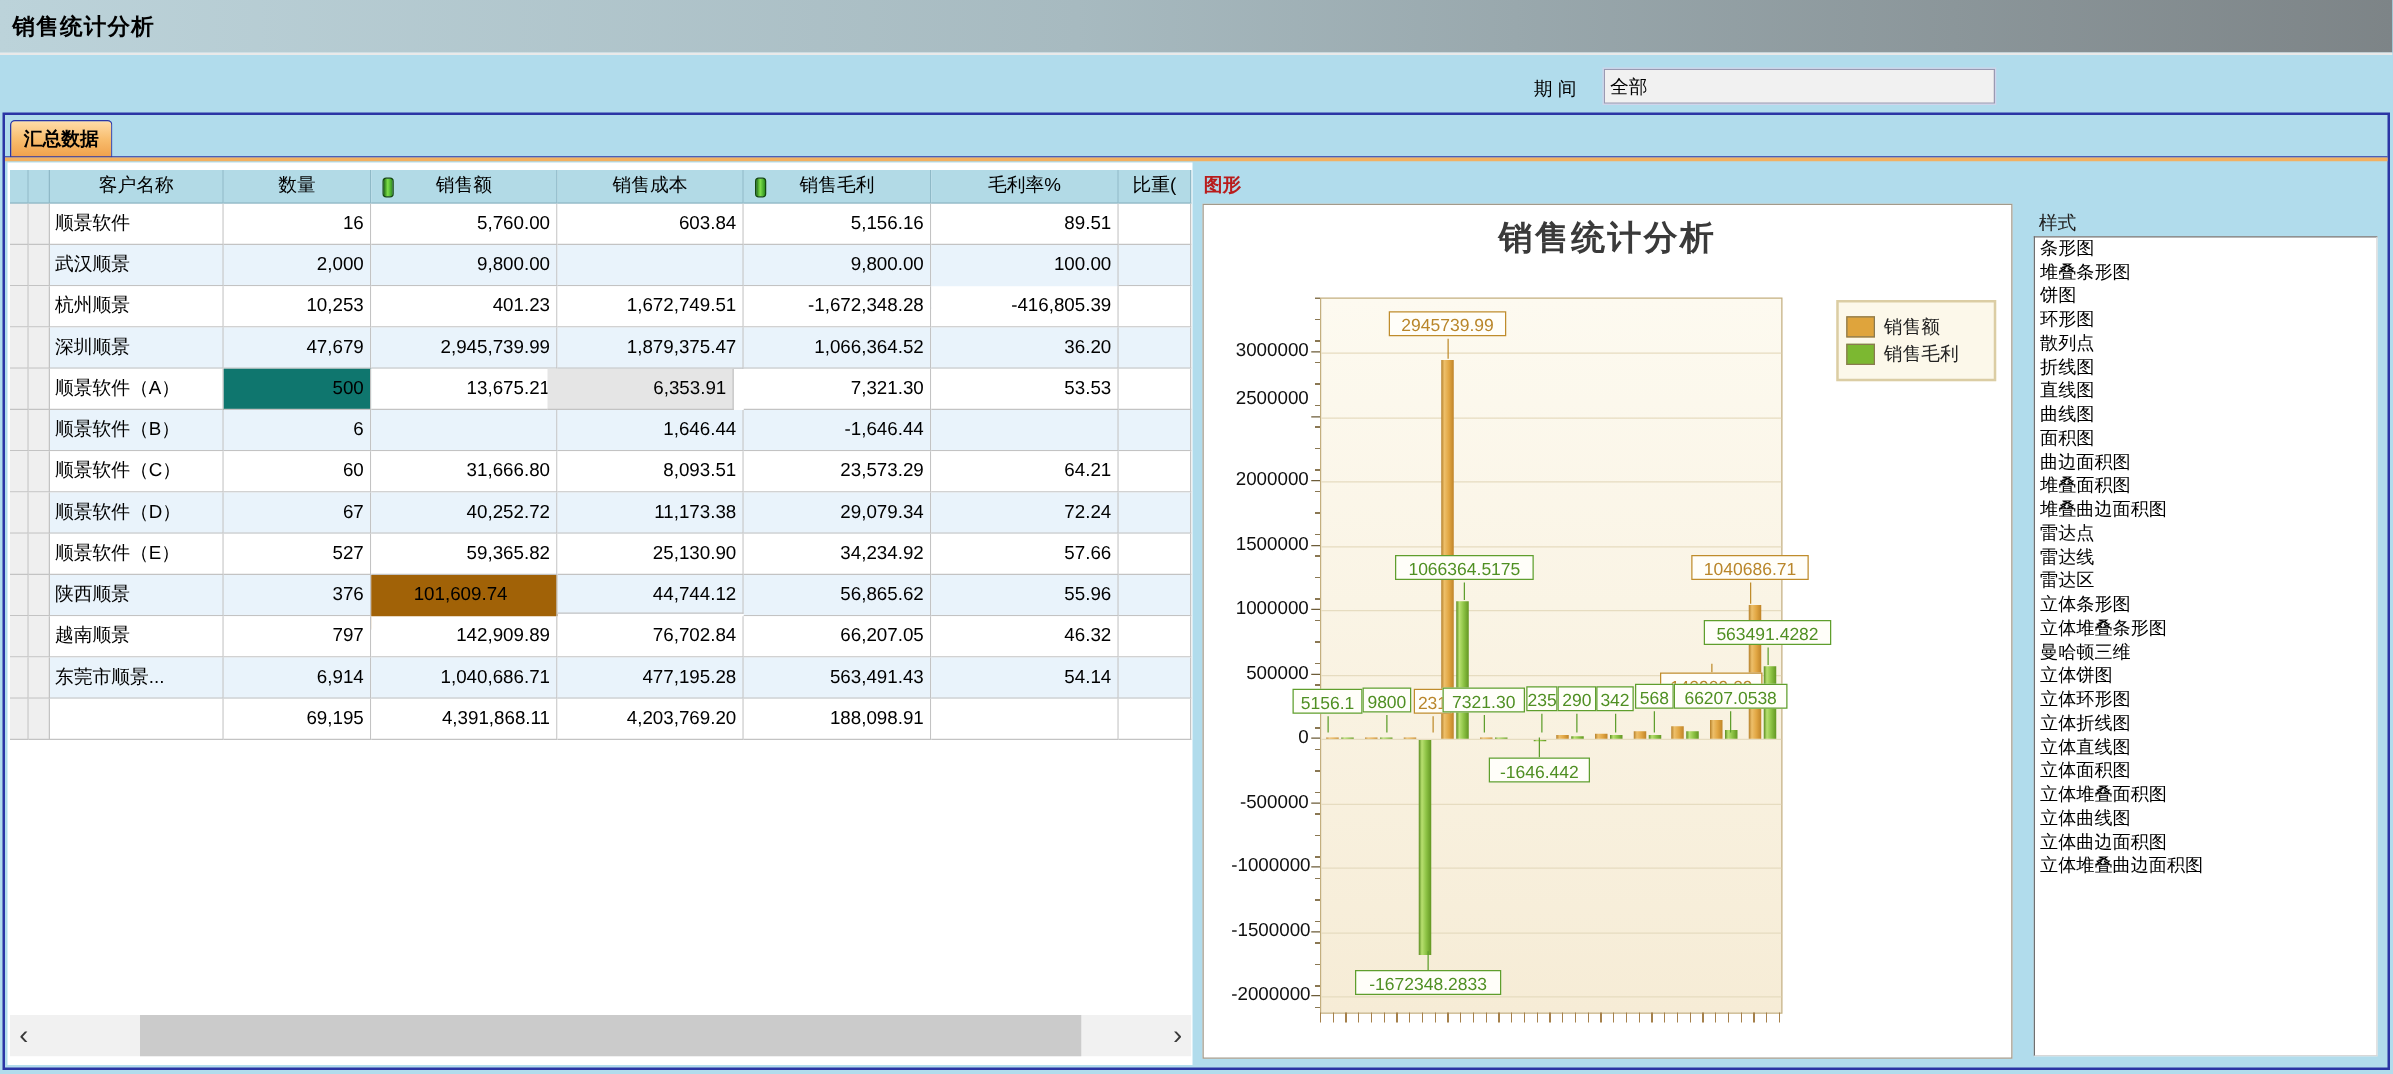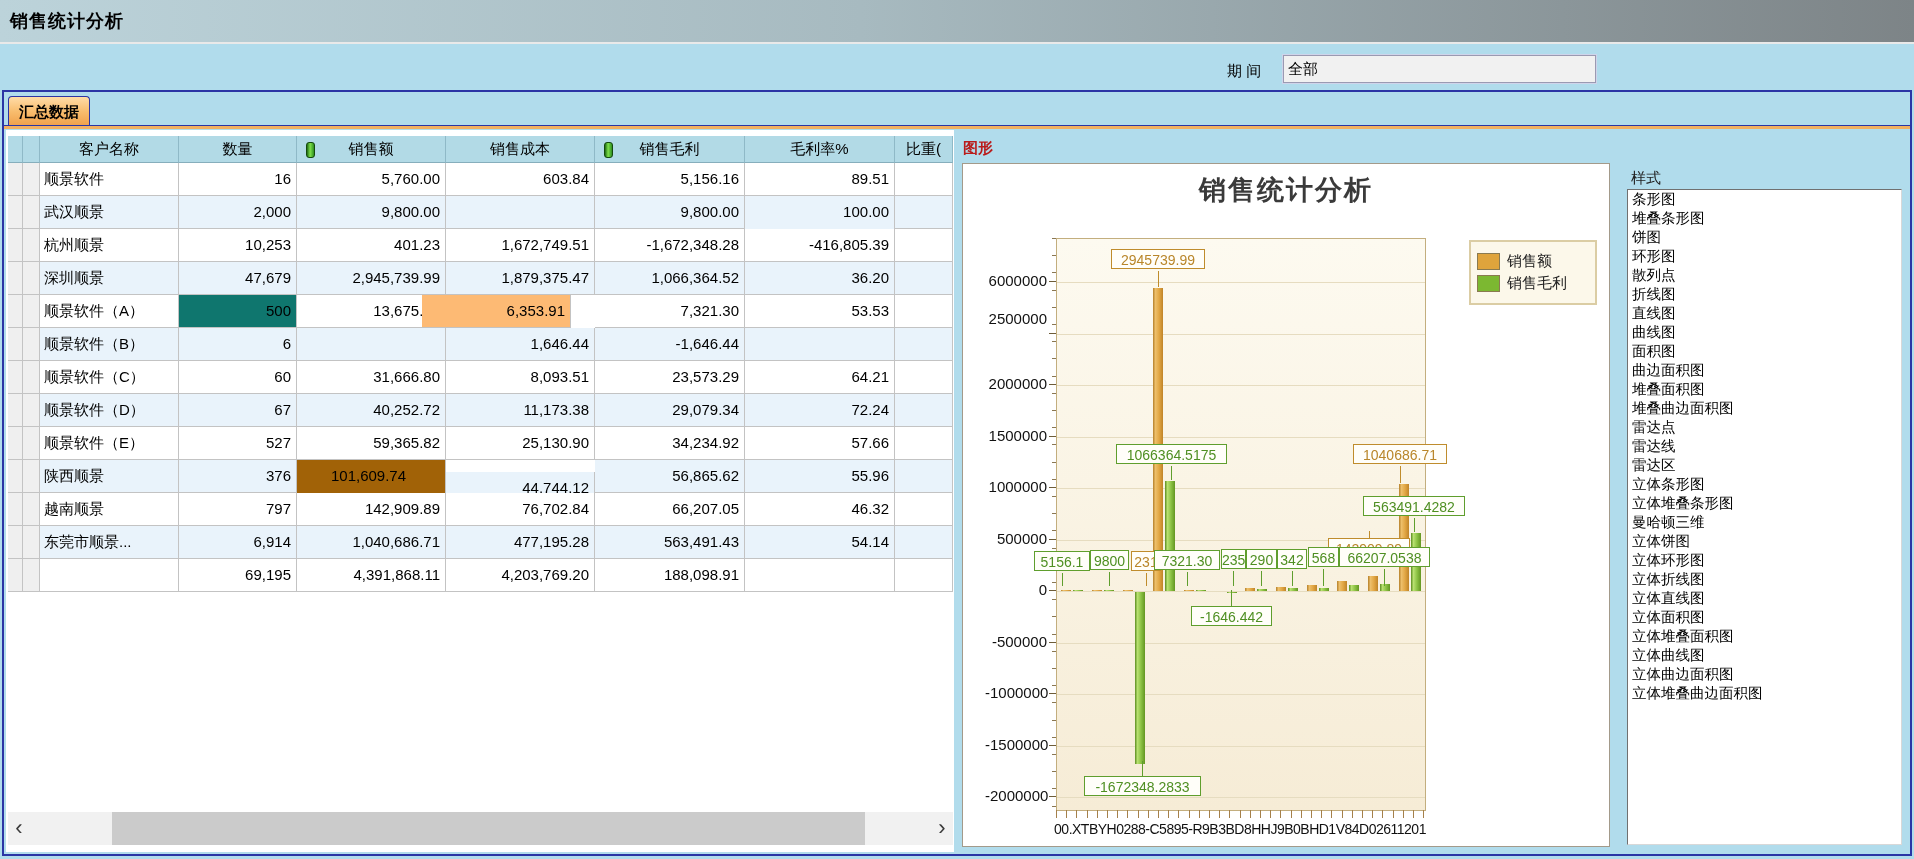--- a/index.html
+++ b/index.html
@@ -144,21 +144,21 @@
     <div class="cell num" style="left: 289px; top: 126px; width: 149px; height: 33px; background: rgb(233, 243, 251);">2,945,739.99</div>
     <div class="cell num" style="left: 438px; top: 126px; width: 149px; height: 33px; background: rgb(233, 243, 251);">1,879,375.47</div>
     <div class="cell num" style="left: 587px; top: 126px; width: 150px; height: 33px; background: rgb(233, 243, 251);">1,066,364.52</div>
     <div class="cell num" style="left: 737px; top: 126px; width: 150px; height: 33px; background: rgb(233, 243, 251);">36.20</div>
     <div class="cell num" style="left: 887px; top: 126px; width: 58px; height: 33px; background: rgb(233, 243, 251);"></div>
     <div class="cell rowhdr" style="left: 0px; top: 159px; width: 15px; height: 33px;"></div>
     <div class="cell rowhdr" style="left: 15px; top: 159px; width: 17px; height: 33px;"></div>
     <div class="cell txt" style="left: 32px; top: 159px; width: 139px; height: 33px; background: rgb(255, 255, 255);">顺景软件（A）</div>
     <div class="cell num" style="left: 171px; top: 159px; width: 118px; height: 33px; background: #0f766e;">500</div>
     <div class="cell num" style="left: 289px; top: 159px; width: 149px; height: 33px; background: rgb(255, 255, 255);">13,675.21</div>
-    <div class="cell num" style="left: 414px; top: 159px; width: 149px; height: 33px; background: #fdba74;">6,353.91</div>
+    <div class="cell num" style="left: 430px; top: 159px; width: 149px; height: 33px; background: #e5e5e5;">6,353.91</div>
     <div class="cell num" style="left: 587px; top: 159px; width: 150px; height: 33px; background: rgb(255, 255, 255);">7,321.30</div>
     <div class="cell num" style="left: 737px; top: 159px; width: 150px; height: 33px; background: rgb(255, 255, 255);">53.53</div>
     <div class="cell num" style="left: 887px; top: 159px; width: 58px; height: 33px; background: rgb(255, 255, 255);"></div>
     <div class="cell rowhdr" style="left: 0px; top: 192px; width: 15px; height: 33px;"></div>
     <div class="cell rowhdr" style="left: 15px; top: 192px; width: 17px; height: 33px;"></div>
     <div class="cell txt" style="left: 32px; top: 192px; width: 139px; height: 33px; background: rgb(233, 243, 251);">顺景软件（B）</div>
     <div class="cell num" style="left: 171px; top: 192px; width: 118px; height: 33px; background: rgb(233, 243, 251);">6</div>
     <div class="cell num" style="left: 289px; top: 192px; width: 149px; height: 33px; background: rgb(233, 243, 251);"></div>
     <div class="cell num" style="left: 438px; top: 192px; width: 149px; height: 33px; background: rgb(233, 243, 251);">1,646.44</div>
     <div class="cell num" style="left: 587px; top: 192px; width: 150px; height: 33px; background: rgb(233, 243, 251);">-1,646.44</div>
@@ -189,21 +189,21 @@
     <div class="cell num" style="left: 289px; top: 291px; width: 149px; height: 33px; background: rgb(255, 255, 255);">59,365.82</div>
     <div class="cell num" style="left: 438px; top: 291px; width: 149px; height: 33px; background: rgb(255, 255, 255);">25,130.90</div>
     <div class="cell num" style="left: 587px; top: 291px; width: 150px; height: 33px; background: rgb(255, 255, 255);">34,234.92</div>
     <div class="cell num" style="left: 737px; top: 291px; width: 150px; height: 33px; background: rgb(255, 255, 255);">57.66</div>
     <div class="cell num" style="left: 887px; top: 291px; width: 58px; height: 33px; background: rgb(255, 255, 255);"></div>
     <div class="cell rowhdr" style="left: 0px; top: 324px; width: 15px; height: 33px;"></div>
     <div class="cell rowhdr" style="left: 15px; top: 324px; width: 17px; height: 33px;"></div>
     <div class="cell txt" style="left: 32px; top: 324px; width: 139px; height: 33px; background: rgb(233, 243, 251);">陕西顺景</div>
     <div class="cell num" style="left: 171px; top: 324px; width: 118px; height: 33px; background: rgb(233, 243, 251);">376</div>
     <div class="cell num" style="left: 289px; top: 324px; width: 149px; height: 44px; background: #a16207; text-align: center;">101,609.74</div>
-    <div class="cell num" style="left: 438px; top: 336px; width: 149px; height: 31px; background: rgb(233, 243, 251);">44,744.12</div>
+    <div class="cell num" style="left: 438px; top: 324px; width: 149px; height: 31px; background: rgb(233, 243, 251);">44,744.12</div>
     <div class="cell num" style="left: 587px; top: 324px; width: 150px; height: 33px; background: rgb(233, 243, 251);">56,865.62</div>
     <div class="cell num" style="left: 737px; top: 324px; width: 150px; height: 33px; background: rgb(233, 243, 251);">55.96</div>
     <div class="cell num" style="left: 887px; top: 324px; width: 58px; height: 33px; background: rgb(233, 243, 251);"></div>
     <div class="cell rowhdr" style="left: 0px; top: 357px; width: 15px; height: 33px;"></div>
     <div class="cell rowhdr" style="left: 15px; top: 357px; width: 17px; height: 33px;"></div>
     <div class="cell txt" style="left: 32px; top: 357px; width: 139px; height: 33px; background: rgb(255, 255, 255);">越南顺景</div>
     <div class="cell num" style="left: 171px; top: 357px; width: 118px; height: 33px; background: rgb(255, 255, 255);">797</div>
     <div class="cell num" style="left: 289px; top: 357px; width: 149px; height: 33px; background: rgb(255, 255, 255);">142,909.89</div>
     <div class="cell num" style="left: 438px; top: 357px; width: 149px; height: 33px; background: rgb(255, 255, 255);">76,702.84</div>
     <div class="cell num" style="left: 587px; top: 357px; width: 150px; height: 33px; background: rgb(255, 255, 255);">66,207.05</div>
@@ -269,32 +269,31 @@
       <div class="bar green" style="left: 169.7px; top: 353px; height: 1px;"></div>
       <div class="bar green" style="left: 200.3px; top: 349.6px; height: 2.4px;"></div>
       <div class="bar green" style="left: 231px; top: 349px; height: 3px;"></div>
       <div class="bar green" style="left: 261.7px; top: 348.5px; height: 3.5px;"></div>
       <div class="bar green" style="left: 292.3px; top: 346.1px; height: 5.9px;"></div>
       <div class="bar green" style="left: 323px; top: 345.2px; height: 6.8px;"></div>
       <div class="bar green" style="left: 353.7px; top: 294px; height: 58px;"></div>
     </div>
   <div id="yminors" class="abs"></div>
   <div id="xticks" class="abs"></div>
-  <div id="xaxis-text">00.XTBYH0288-C5895-R9B3BD8HHJ9B0BHD1V84D02611201</div>
   <div id="legend">
     <div class="leg-row">
       <div class="leg-swatch" id="sw0" style="background: rgb(223, 164, 60);"></div>
       <div class="leg-text">销售额</div>
     </div>
     <div class="leg-row">
       <div class="leg-swatch" id="sw1" style="background: rgb(124, 184, 49);"></div>
       <div class="leg-text">销售毛利</div>
     </div>
   </div>
-<div class="ytick-label" style="left: 22px; top: 108px;">6000000</div>
+<div class="ytick-label" style="left: 22px; top: 108px;">3000000</div>
     <div class="ymajor" style="left: 86px; top: 117px;"></div>
     <div class="ytick-label" style="left: 22px; top: 146px;">2500000</div>
     <div class="ymajor" style="left: 86px; top: 168.5px;"></div>
     <div class="ytick-label" style="left: 22px; top: 211px;">2000000</div>
     <div class="ymajor" style="left: 86px; top: 220px;"></div>
     <div class="ytick-label" style="left: 22px; top: 262.5px;">1500000</div>
     <div class="ymajor" style="left: 86px; top: 271.5px;"></div>
     <div class="ytick-label" style="left: 22px; top: 314px;">1000000</div>
     <div class="ymajor" style="left: 86px; top: 323px;"></div>
     <div class="ytick-label" style="left: 22px; top: 365.5px;">500000</div>

